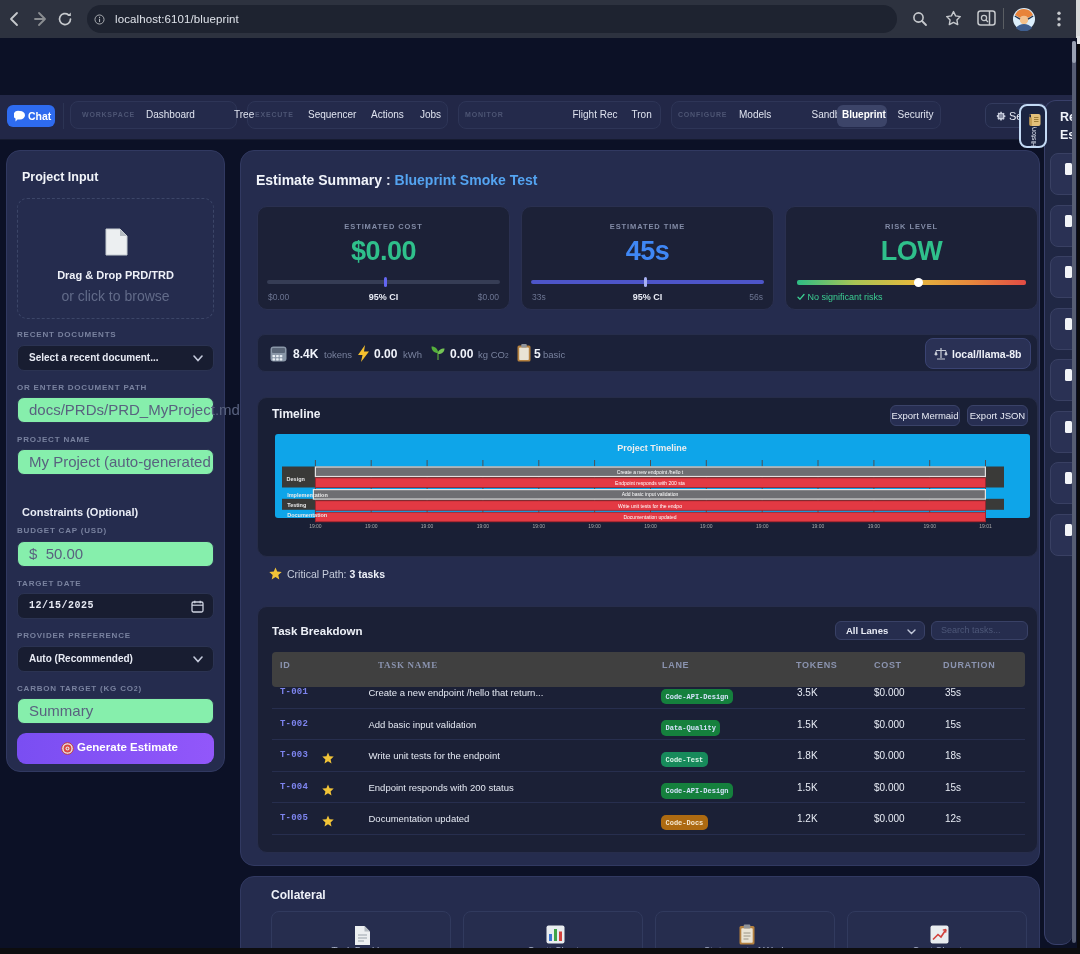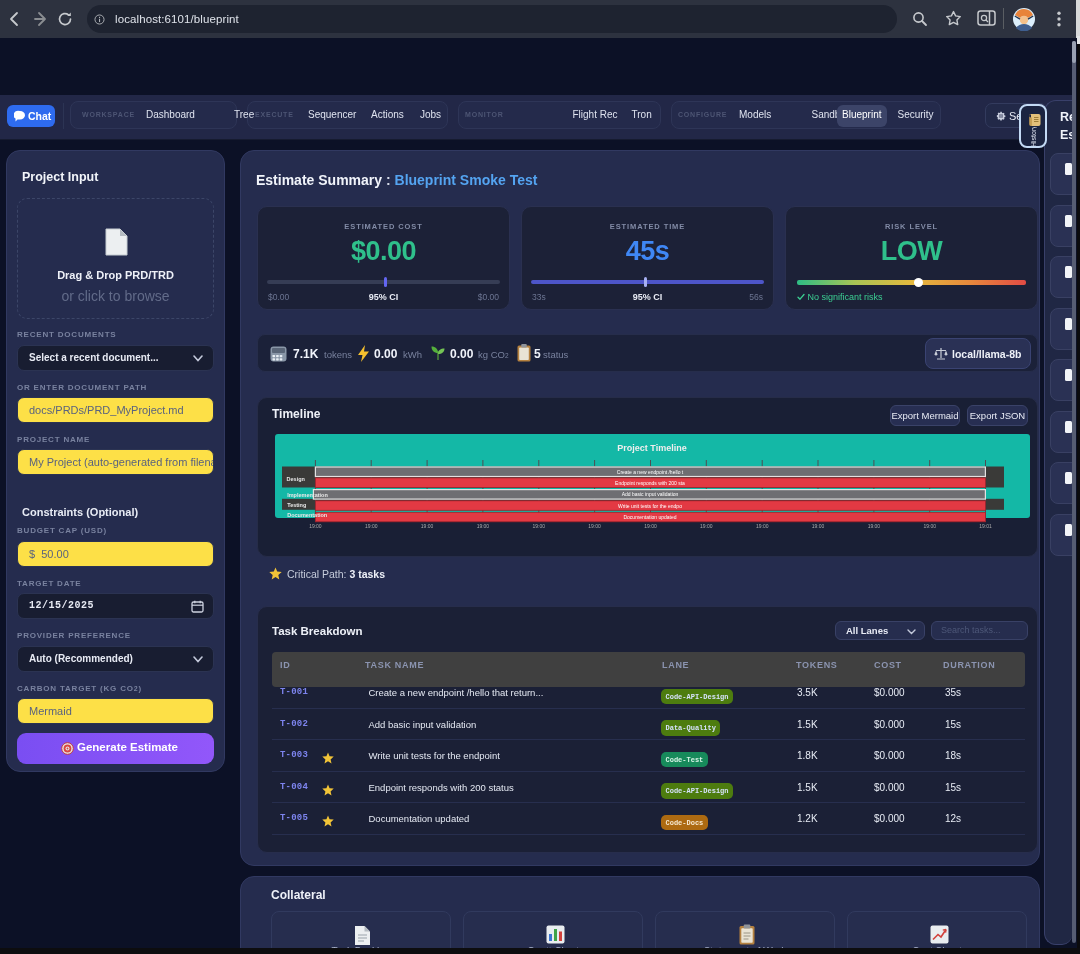--- a/index.html
+++ b/index.html
@@ -13,35 +13,35 @@
 #urlbar .txt { margin-left:28px; letter-spacing:0.1px; }
 
 #apphead { position:absolute; left:0; top:38px; width:1072px; height:57px; background:linear-gradient(180deg,#272c4f,#222849); }
 #navbar { position:absolute; left:0; top:95px; width:1072px; height:45px; background:#222747; border-bottom:1px solid #161b30; }
 .navgroup { position:absolute; top:6px; height:28px; background:#242a4b; border:1px solid #2e3557; border-radius:8px; }
 .nglabel { font-size:7px; color:#4d5574; letter-spacing:0.8px; font-weight:bold; top:16px; }
 .ngitem { font-size:10px; color:#dfe3ef; white-space:nowrap; top:14px; }
 
 .panel { position:absolute; background:#252c4e; border:1px solid #313961; border-radius:14px; }
 .lab { font-size:8px; font-weight:bold; letter-spacing:0.8px; color:#79829f; }
-.inp { position:absolute; left:15px; width:196px; height:26px; background:#fde047; border:1px solid #2b3352; border-radius:7px; font-size:11px; color:#59627f; line-height:24px; padding-left:11px; }
+.inp { position:absolute; left:15px; width:196px; height:26px; background:#86efac; border:1px solid #2b3352; border-radius:7px; font-size:15px; color:#59627f; line-height:24px; padding-left:11px; }
 .inp.sel { background:#181d31; color:#e7eaf3; font-weight:bold; font-size:10px; }
 
 .statcard { position:absolute; top:55px; width:253px; height:104px; background:#1c2137; border:1px solid #2a3050; border-radius:10px; }
 .statlab { text-align:center; margin-top:15px; font-size:7.5px; letter-spacing:0.9px; color:#828ba6; font-weight:bold; }
 .statval { text-align:center; margin-top:5px; font-size:27px; font-weight:bold; letter-spacing:-0.5px; }
 .cibar { position:absolute; top:73px; left:9px; right:9px; height:4px; border-radius:2px; background:#363d55; }
 .cimark { position:absolute; top:-3px; width:3px; height:10px; border-radius:2px; }
 .cirow { position:absolute; top:85px; left:10px; right:10px; display:flex; justify-content:space-between; font-size:8.5px; color:#6c7592; }
 .cirow b { color:#e8ebf4; font-weight:bold; font-size:9px; }
 
 .btn-sm { position:absolute; top:0; height:21px; background:#272e52; border:1px solid #3a4268; border-radius:6px; color:#e8ebf5; font-size:9.5px; line-height:19px; text-align:center; white-space:nowrap; }
 .tblh { font-size:9px; font-weight:bold; letter-spacing:0.7px; color:#8b94b0; }
 .badge { display:inline-block; font-size:7px; font-weight:bold; padding:4px 4.5px 3.5px; border-radius:5px; font-family:"Liberation Mono",monospace; letter-spacing:0; }
-.b-blue { color:#d7e3fd; background:#4d7c0f; }
+.b-blue { color:#d7e3fd; background:#15803d; }
 .b-green { color:#d9f4e8; background:#178a5b; }
 .b-org { color:#f6e8cf; background:#ad6a11; }
 .mono { font-family:"Liberation Mono",monospace; }
 .trow { position:absolute; left:14px; width:753px; height:31.5px; border-bottom:1px solid #272e4e; }
 .tid { position:absolute; left:8px; top:10px; font-family:"Liberation Mono",monospace; font-size:9px; font-weight:bold; color:#7d84ee; letter-spacing:0.2px; }
 .tstar { position:absolute; left:50px; top:10px; }
 .tname { position:absolute; left:96.5px; top:10px; font-size:9.5px; color:#e4e8f2; }
 .tbadge { position:absolute; left:389px; top:7.5px; }
 .tnum { position:absolute; top:10px; font-size:10px; color:#e8ecf5; }
 .ccard { position:absolute; top:34px; width:180px; height:76px; background:#262d4e; border:1px solid #313a5e; border-radius:8px; text-align:center; }
@@ -121,21 +121,21 @@
     <span class="ngitem abs" style="left:371px;">Actions</span>
     <span class="ngitem abs" style="left:420px;">Jobs</span>
     <span class="nglabel abs" style="left:465px;">MONITOR</span>
     <span class="ngitem abs" style="left:519px;margin-top:42px;">Observe</span>
     <span class="ngitem abs" style="left:572.5px;">Flight Rec</span>
     <span class="ngitem abs" style="left:631.5px;">Tron</span>
     <span class="nglabel abs" style="left:678px;">CONFIGURE</span>
     <span class="ngitem abs" style="left:739px;">Models</span>
     <span class="ngitem abs" style="left:787.5px;padding-left:24px;">Sandbox</span>
     <div class="abs" style="left:836.5px;top:10px;width:50px;height:22px;background:#3c4468;border-radius:6px;"></div>
-    <span class="ngitem abs" style="left:842px;color:#fff;font-weight:normal;">Blueprint</span>
+    <span class="ngitem abs" style="left:842px;color:#fff;font-weight:bold;">Blueprint</span>
     <span class="ngitem abs" style="left:897.5px;">Security</span>
     <div class="abs" style="left:985px;top:8px;width:62px;height:25px;background:#222948;border:1px solid #333b5e;border-radius:7px;">
       <svg class="abs" style="left:10px;top:7px;" width="10" height="10" viewBox="0 0 24 24">
           <path fill="#c9cede" d="M12 8a4 4 0 1 0 0 8 a4 4 0 0 0 0-8zm0 2.2a1.8 1.8 0 1 1 0 3.6 a1.8 1.8 0 0 1 0-3.6z"></path>
           <path fill="#c9cede" d="M10.3 2h3.4l.5 2.4 1.9.8 2.1-1.3 2.4 2.4-1.3 2.1.8 1.9 2.4.5v3.4l-2.4.5-.8 1.9 1.3 2.1-2.4 2.4-2.1-1.3-1.9.8-.5 2.4h-3.4l-.5-2.4-1.9-.8-2.1 1.3-2.4-2.4 1.3-2.1-.8-1.9L2 13.7v-3.4l2.4-.5.8-1.9L3.9 5.8l2.4-2.4 2.1 1.3 1.9-.8zM12 7a5 5 0 1 1 0 10 a5 5 0 0 1 0-10z" fill-rule="evenodd"></path>
         </svg>
       <span class="abs" style="left:23px;top:6px;font-size:11px;color:#e8ebf5;">Settings</span>
     </div>
   </div>
   <div class="panel" id="leftpanel" style="left:6px; top:150px; width:219px; height:622px;">
@@ -170,21 +170,21 @@
           <path d="M3.8 0.8 v2.4 M9.2 0.8 v2.4" stroke="#cdd2e0" stroke-width="1.3"></path>
         </svg>
     </div>
     <div class="lab abs" style="left:10px;top:480px;">PROVIDER PREFERENCE</div>
     <div class="inp sel" style="left:10px;top:495px;width:197px;">Auto (Recommended)
       <svg class="abs" style="right:10px;top:9px;" width="10" height="7" viewBox="0 0 10 7">
           <path d="M1 1 L5 5.5 L9 1" stroke="#c3c9da" stroke-width="1.6" fill="none" stroke-linecap="round"></path>
         </svg>
     </div>
     <div class="lab abs" style="left:10px;top:533px;">CARBON TARGET (KG CO<span style="font-size:7px;">2</span>)</div>
-    <div class="inp" style="left:10px;top:547px;width:197px;">Mermaid</div>
+    <div class="inp" style="left:10px;top:547px;width:197px;">Summary</div>
     <div class="abs" style="left:10px;top:582px;width:197px;height:31px;background:linear-gradient(90deg,#7a4ef2,#9257fa);border-radius:9px;text-align:center;">
       <svg class="abs" style="left:44px;top:9px;" width="13" height="13" viewBox="0 0 13 13">
           <circle cx="6.5" cy="6.5" r="5.8" fill="#e8e6e4"></circle>
           <circle cx="6.5" cy="6.5" r="5.8" fill="none" stroke="#c43c35" stroke-width="1"></circle>
           <circle cx="6.5" cy="6.5" r="3.9" fill="#d94840"></circle>
           <circle cx="6.5" cy="6.5" r="2" fill="#e8e6e4"></circle>
           <circle cx="6.5" cy="6.5" r="0.9" fill="#d94840"></circle>
         </svg>
       <span class="abs" style="left:60px;top:8px;font-size:11.5px;font-weight:bold;color:#fff;">Generate Estimate</span>
     </div>
@@ -229,54 +229,54 @@
       <svg class="abs" style="left:12px;top:11px;" width="17" height="16" viewBox="0 0 17 16">
           <rect x="0.5" y="0.5" width="16" height="15" rx="3" fill="#8a97a8"></rect>
           <rect x="2" y="2" width="13" height="5" rx="1" fill="#5a6678"></rect>
           <rect x="2.5" y="9" width="2.6" height="2.2" rx="0.6" fill="#e8eef4"></rect>
           <rect x="6.1" y="9" width="2.6" height="2.2" rx="0.6" fill="#e8eef4"></rect>
           <rect x="9.7" y="9" width="2.6" height="2.2" rx="0.6" fill="#e8eef4"></rect>
           <rect x="2.5" y="12.2" width="2.6" height="2.2" rx="0.6" fill="#e8eef4"></rect>
           <rect x="6.1" y="12.2" width="2.6" height="2.2" rx="0.6" fill="#e8eef4"></rect>
           <rect x="9.7" y="12.2" width="2.6" height="2.2" rx="0.6" fill="#e8eef4"></rect>
         </svg>
-      <span class="abs" style="left:35px;top:12px;font-size:12px;font-weight:bold;color:#f0f3fa;">7.1K</span> 
+      <span class="abs" style="left:35px;top:12px;font-size:12px;font-weight:bold;color:#f0f3fa;">8.4K</span> 
         <span class="abs" style="left:66px;top:14px;font-size:9.5px;color:#79829e;">tokens</span>
       <svg class="abs" style="left:99px;top:10px;" width="13" height="17" viewBox="0 0 13 17">
           <path d="M8 0 L1 10 L5.5 10 L4 17 L12 6.5 L7 6.5 Z" fill="#f5c02e"></path>
         </svg>
       <span class="abs" style="left:116px;top:12px;font-size:12px;font-weight:bold;color:#f0f3fa;">0.00</span> 
         <span class="abs" style="left:145px;top:14px;font-size:9.5px;color:#79829e;">kWh</span>
       <svg class="abs" style="left:172px;top:10px;" width="16" height="16" viewBox="0 0 16 16">
           <path d="M8 15 C8 10 8 8 8 6" stroke="#4e8b3a" stroke-width="1.5" fill="none"></path>
           <path d="M8 8 C8 4 5.5 1.5 1.5 1.5 C1.5 5.5 4 8 8 8z" fill="#55b03c"></path>
           <path d="M8 8.5 C8 5.5 10.5 3.5 14.5 3.5 C14.5 7 12 9 8 9z" fill="#74c455"></path>
         </svg>
       <span class="abs" style="left:192px;top:12px;font-size:12px;font-weight:bold;color:#f0f3fa;">0.00</span> 
         <span class="abs" style="left:220px;top:14px;font-size:9.5px;color:#79829e;">kg CO<span style="font-size:6.5px;">2</span></span>
       <svg class="abs" style="left:259px;top:9px;" width="14" height="18" viewBox="0 0 14 18">
           <rect x="0.5" y="1.5" width="13" height="16" rx="1.5" fill="#b5813f"></rect>
           <rect x="2.2" y="3.4" width="9.6" height="12.6" rx="0.8" fill="#e9e3d4"></rect>
           <rect x="4.2" y="0" width="5.6" height="3.4" rx="1" fill="#8f9399"></rect>
         </svg>
       <span class="abs" style="left:276px;top:12px;font-size:12px;font-weight:bold;color:#f0f3fa;">5</span> 
-        <span class="abs" style="left:285px;top:14px;font-size:9.5px;color:#79829e;">status</span>
+        <span class="abs" style="left:285px;top:14px;font-size:9.5px;color:#79829e;">basic</span>
       <div class="abs" style="left:667px;top:3px;width:106px;height:31px;background:#2a3155;border:1px solid #3a4372;border-radius:8px;">
         <svg class="abs" style="left:8px;top:8px;" width="14" height="14" viewBox="0 0 14 14">
             <path d="M7 1 v10 M3 12 h8 M2 3.5 h10" stroke="#c8cdd8" stroke-width="1.2"></path>
             <path d="M2 3.5 l-1.6 4 a1.8 1.8 0 0 0 3.2 0z M12 3.5 l-1.6 4 a1.8 1.8 0 0 0 3.2 0z" fill="#c8cdd8"></path>
           </svg>
         <span class="abs" style="left:26px;top:9px;font-size:10.5px;font-weight:bold;color:#eef1f8;">local/llama-8b</span>
       </div>
     </div>
     <div class="abs" style="left:16px;top:246px;width:781px;height:160px;background:#191f35;border:1px solid #262c48;border-radius:10px;">
       <div class="abs" style="left:14px;top:9px;font-size:12px;font-weight:bold;color:#eef1f8;">Timeline</div>
       <div class="btn-sm" style="left:632px;top:7px;width:70px;">Export Mermaid</div>
       <div class="btn-sm" style="left:709px;top:7px;width:61px;">Export JSON</div>
-      <div class="abs" style="left:17px;top:36px;width:755px;height:84px;background:#14b8a6;border-radius:3px;">
+      <div class="abs" style="left:17px;top:36px;width:755px;height:84px;background:#0ea5e9;border-radius:3px;">
         <svg width="755" height="110" viewBox="0 0 755 110" font-family="Liberation Sans, sans-serif">
           <text x="377" y="17" font-size="9" font-weight="bold" fill="#eeeeee" text-anchor="middle">Project Timeline</text>
           <rect x="7" y="32.5" width="722" height="21" fill="#3a3a38"></rect>
           <rect x="7" y="64.8" width="722" height="11" fill="#3a3a38"></rect>
           <g stroke="#4e4e52" stroke-width="1">
             <line x1="40.4" y1="26" x2="40.4" y2="88"></line>
               <line x1="96.2" y1="26" x2="96.2" y2="88"></line>
               <line x1="152.1" y1="26" x2="152.1" y2="88"></line>
               <line x1="207.9" y1="26" x2="207.9" y2="88"></line>
               <line x1="263.8" y1="26" x2="263.8" y2="88"></line>
@@ -334,21 +334,21 @@
     <div class="abs" style="left:16px;top:455px;width:781px;height:247px;background:#1b2036;border:1px solid #272d4c;border-radius:10px;">
       <div class="abs" style="left:14px;top:18px;font-size:11.5px;font-weight:bold;color:#eef1f8;">Task Breakdown</div>
       <div class="abs" style="left:577px;top:14px;width:90px;height:19px;background:#262d4e;border:1px solid #394166;border-radius:6px;font-size:9.5px;font-weight:bold;color:#e8ebf5;line-height:17px;padding-left:10px;">All Lanes
         <svg class="abs" style="right:8px;top:6.5px;" width="9" height="6" viewBox="0 0 9 6">
             <path d="M1 1 L4.5 4.5 L8 1" stroke="#c3c9da" stroke-width="1.4" fill="none" stroke-linecap="round"></path>
           </svg>
       </div>
       <div class="abs" style="left:673px;top:14px;width:97px;height:19px;background:#262d4e;border:1px solid #394166;border-radius:6px;font-size:9px;color:#4d5778;line-height:17px;padding-left:9px;">Search tasks...</div>
       <div class="abs" style="left:14px;top:45px;width:753px;height:35px;background:#404040;border-radius:4px;">
         <span class="tblh abs" style="left:8px;top:8px;">ID</span>
-        <span class="tblh abs" style="left:93px;top:8px;">TASK NAME</span>
+        <span class="tblh abs" style="left:106px;top:8px;font-family:Liberation Serif, serif;">TASK NAME</span>
         <span class="tblh abs" style="left:390px;top:8px;">LANE</span>
         <span class="tblh abs" style="left:524px;top:8px;">TOKENS</span>
         <span class="tblh abs" style="left:602px;top:8px;">COST</span>
         <span class="tblh abs" style="left:671px;top:8px;">DURATION</span>
       </div>
       <div class="trow" style="top:70px;">
         <span class="tid">T-001</span>
         <span class="tname">Create a new endpoint /hello that return...</span>
         <span class="tbadge"><span class="badge b-blue">Code-API-Design</span></span>
         <span class="tnum" style="left:525px;">3.5K</span>

